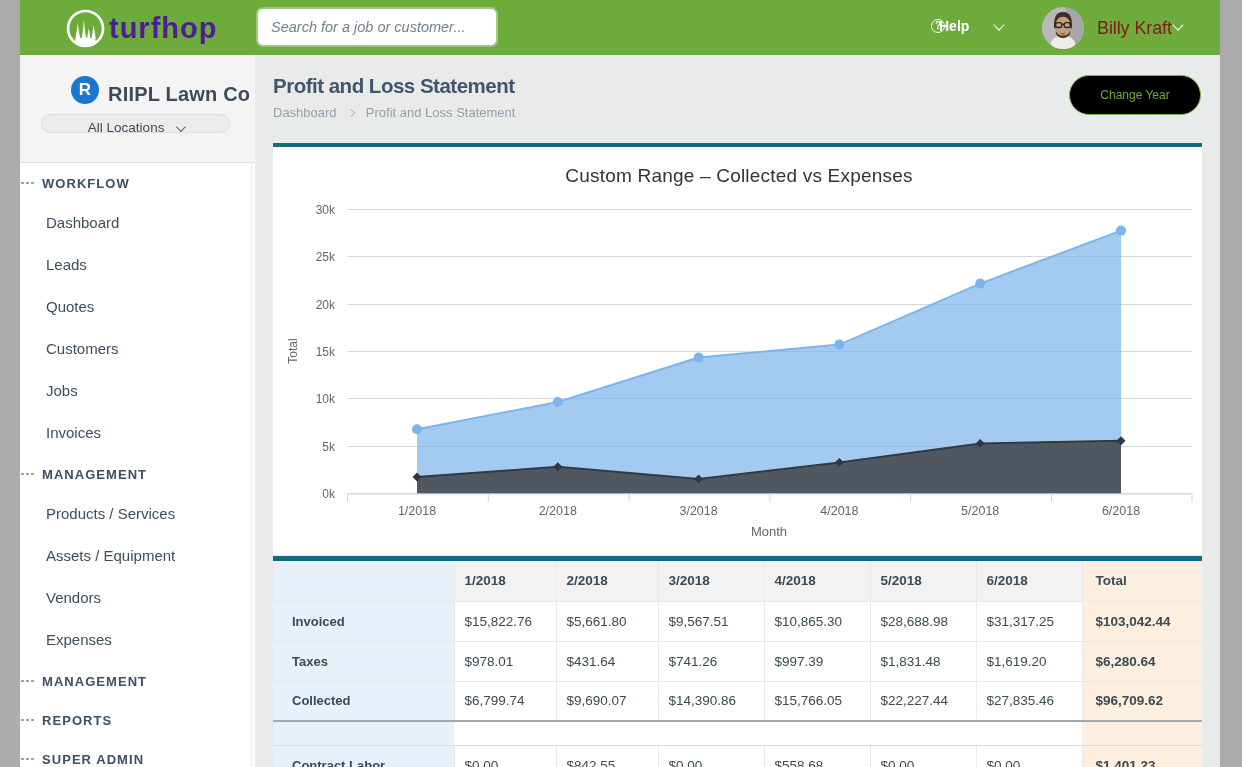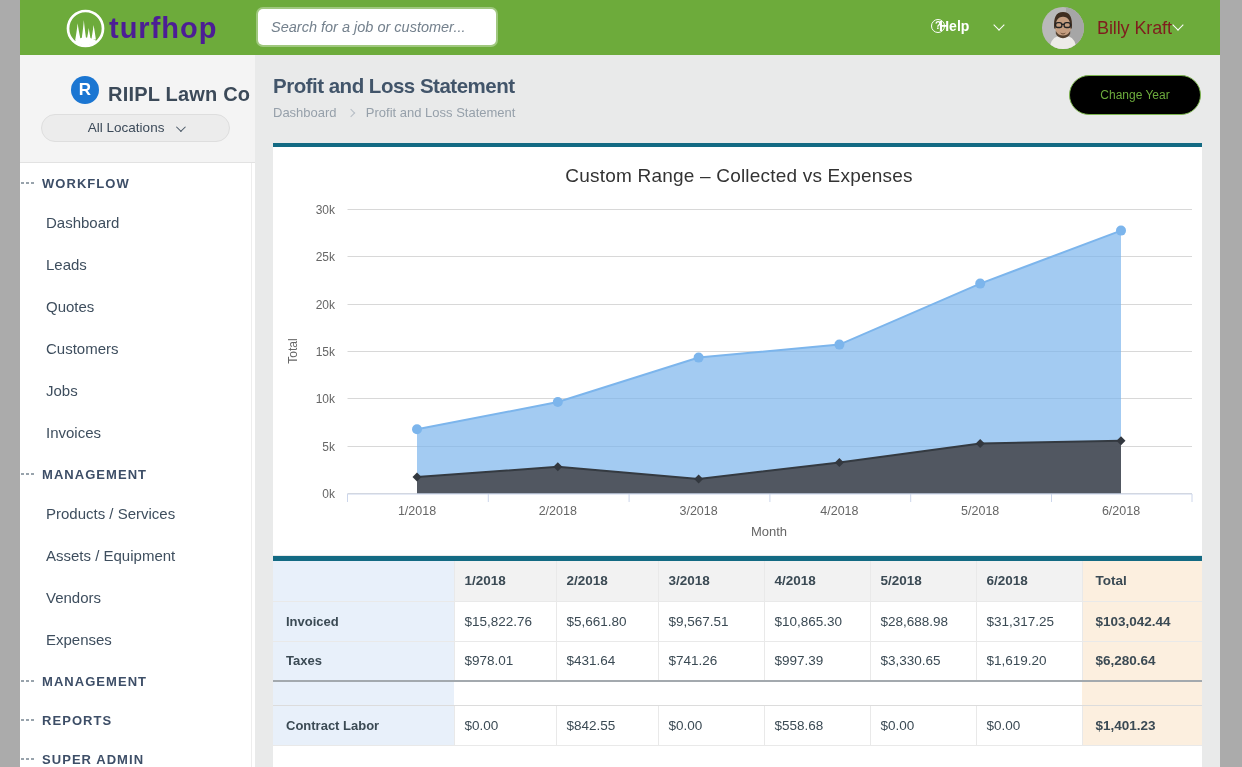--- a/index.html
+++ b/index.html
@@ -21,40 +21,40 @@
 .help-ch { position:absolute; left:64px; top:21px; }
 .avatar { position:absolute; left:1022px; top:7px; }
 .uname { position:absolute; left:1077px; top:18px; color:#7f1d1d; font-size:18px; letter-spacing:-0.1px; }
 .user-ch { position:absolute; left:1154px; top:21px; }
 
 
 .sidebar { position:absolute; left:0; top:55px; width:235px; height:712px; background:#fff; }
 .sb-top { position:absolute; left:0; top:0; width:235px; height:108px; background:#f4f4f4; border-bottom:1px solid #e2e2e2; }
 .rlogo { position:absolute; left:51px; top:21px; width:28px; height:28px; border-radius:50%; background:#1b76d2; color:#fff; text-align:center; font-size:17px; line-height:28px; font-weight:bold; }
 .rname { position:absolute; left:88px; top:28px; color:#3c4a59; font-size:20px; font-weight:bold; letter-spacing:0.2px; }
-.pill { position:absolute; left:21px; top:59px; width:189px; height:28px; background:#ececec; border:1px solid #dedede; border-radius:14px; color:#3c4a59; font-size:13.5px; text-align:center; line-height:26px; }
+.pill { position:absolute; left:21px; top:59px; width:189px; height:19px; background:#ececec; border:1px solid #dedede; border-radius:14px; color:#3c4a59; font-size:13.5px; text-align:center; line-height:26px; }
 .pill .pchev { display:inline-block; width:7px; height:7px; border-right:1.5px solid #4a5866; border-bottom:1.5px solid #4a5866; transform:rotate(45deg) translateY(-2px); margin-left:8px; }
 .nav-h { position:absolute; left:22px; color:#3d4e67; font-size:13px; font-weight:bold; letter-spacing:1.05px; }
 .nav-i { position:absolute; left:26px; color:#3e4e5e; font-size:15px; }
 .dash { position:absolute; left:1px; width:14px; height:2px; background:repeating-linear-gradient(90deg,#98a3ac 0 2.6px,transparent 2.6px 5.2px); }
 
 
 .main { position:absolute; left:235px; top:55px; width:965px; height:712px; }
 .h1 { position:absolute; left:18px; top:19px; color:#42556a; font-size:20.5px; font-weight:bold; letter-spacing:-0.5px; }
 .bc { position:absolute; left:18px; top:50px; color:#96a0aa; font-size:13px; }
 .bc .sep { display:inline-block; width:6px; height:6px; border-right:1.5px solid #b6bec6; border-bottom:1.5px solid #b6bec6; transform:rotate(-45deg); margin:0 8px 1px 8px; }
 .btn { position:absolute; left:814px; top:20px; width:132px; height:40px; border:1px solid #7cb44e; border-radius:20px; background:#000000; color:#6cab3c; font-size:12px; text-align:center; line-height:38px; }
 
 .chartpanel { position:absolute; left:18px; top:88px; width:929px; height:412px; background:#fff; border-top:4px solid #136a83; }
 .tablepanel { position:absolute; left:18px; top:501px; width:929px; height:211px; background:#fff; border-top:5px solid #136a83; }
 
 
 table { border-collapse:collapse; table-layout:fixed; width:929px; color:#3b4a54; }
 td { font-size:13.5px; padding:0 0 0 10px; height:40px; border:1px solid #e9e9e9; border-top:none; background:#fff; vertical-align:middle; }
-td.lab { background:#e8f0fa; font-weight:bold; font-size:13px; border-left:none; padding-left:13px; }
+td.lab { background:#e8f0fa; font-weight:bold; font-size:13px; border-left:none; padding-left:19px; }
 td.hd { background:#f2f2f2; font-weight:bold; font-size:13.5px; }
 td.tot { background:#fcefdf; font-weight:bold; border-right:none; padding-left:13px; }
 tr.gap td { height:24px; border-top:2px solid #a3a9ae; border-bottom:1px solid #dcdcdc; border-left:none; border-right:none; }
 
 </style>
 </head>
 <body>
 <div class="lstrip"></div>
 <div class="rstrip"></div>
 <div class="app">
@@ -236,23 +236,33 @@
               <td>$28,688.98</td>
               <td>$31,317.25</td>
           <td class="tot">$103,042.44</td>
         </tr>
         <tr>
           <td class="lab">Taxes</td>
           <td>$978.01</td>
               <td>$431.64</td>
               <td>$741.26</td>
               <td>$997.39</td>
-              <td>$3,330.65</td>
+              <td>$1,831.48</td>
               <td>$1,619.20</td>
           <td class="tot">$6,280.64</td>
+        </tr>
+        <tr>
+          <td class="lab">Collected</td>
+          <td>$6,799.74</td>
+              <td>$9,690.07</td>
+              <td>$14,390.86</td>
+              <td>$15,766.05</td>
+              <td>$22,227.44</td>
+              <td>$27,835.46</td>
+          <td class="tot">$96,709.62</td>
         </tr>
         <tr class="gap">
           <td class="lab"></td>
               <td></td>
               <td></td>
               <td></td>
               <td></td>
               <td></td>
               <td></td>
               <td class="tot"></td>

